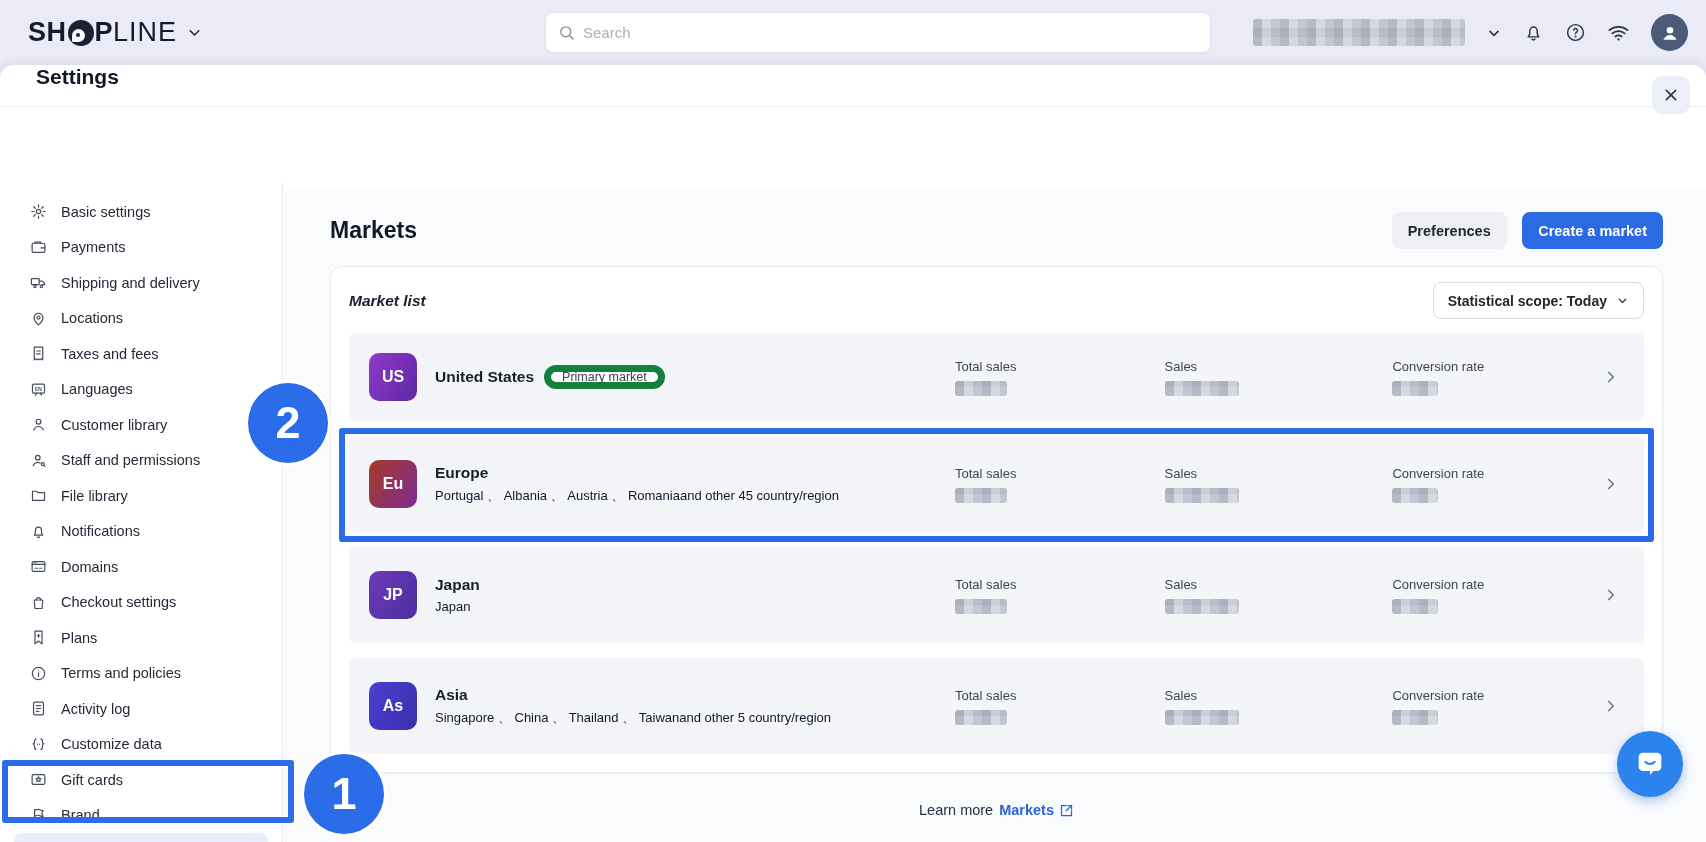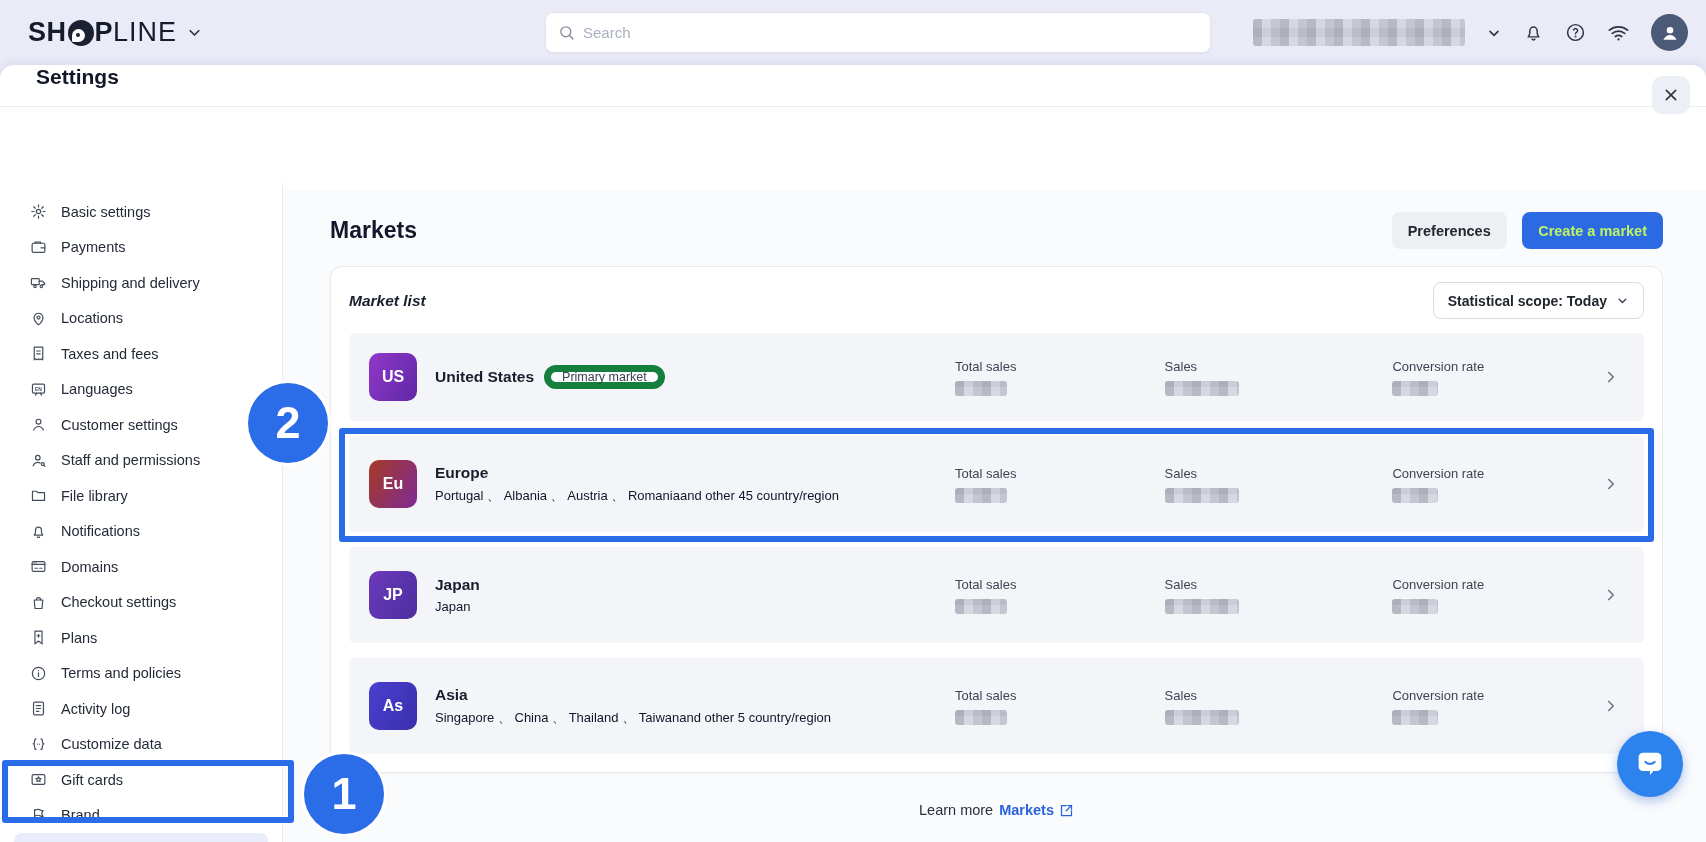--- a/index.html
+++ b/index.html
@@ -66,21 +66,21 @@
 
   
   .main { position:absolute; left:283px; top:125px; right:0; bottom:0;
     background:#fafbfd; overflow:hidden; }
   .main-inner { padding:22px 43px 0 47px; }
   .main-head { display:flex; align-items:center; justify-content:space-between; margin-bottom:17px; }
   .h1 { font-size:23px; font-weight:bold; color:#12182a; }
   .btn { height:37px; border:none; border-radius:8px; padding:0 16px;
     font-size:14.5px; font-weight:bold; font-family:inherit; cursor:pointer; }
   .btn-gray { background:#edeff3; color:#21262f; margin-right:11px; }
-  .btn-blue { background:#2c6ae3; color:#bef264; }
+  .btn-blue { background:#2c6ae3; color:#ffffff; }
 
   .card { background:#fff; border:1px solid #e9eaee; border-radius:12px;
     box-shadow:0 1px 3px rgba(22,30,60,.04); }
   .card-head { display:flex; align-items:center; justify-content:space-between;
     padding:15px 18px 14px 18px; }
   .card-title { font-size:15.5px; font-weight:bold; color:#181e2c;font-style:italic; }
   .scope-btn { display:flex; align-items:center; gap:9px; height:37px; padding:0 14px;
     background:#fff; border:1px solid #d8dbe3; border-radius:8px; cursor:pointer;
     font-size:14px; font-weight:bold; color:#21262f; font-family:inherit; }
 
@@ -235,21 +235,21 @@
           <path d="M9.5 17l-1.8 3M14.5 17l1.8 3"></path>
           <text x="7" y="13.6" font-size="7" stroke="none" fill="currentColor" font-weight="bold" font-family="inherit">EN</text>
         </svg>
         <span>Languages</span>
       </div>
       <div class="side-item">
         <svg class="s-ic" width="17" height="17" viewBox="0 0 24 24" fill="none" stroke="currentColor" stroke-width="1.7" stroke-linecap="round" stroke-linejoin="round">
           <circle cx="12" cy="8" r="3.4"></circle>
           <path d="M5.2 19.8c1.5-3.5 4-5 6.8-5s5.3 1.5 6.8 5"></path>
         </svg>
-        <span>Customer settings</span>
+        <span>Customer library</span>
       </div>
       <div class="side-item">
         <svg class="s-ic" width="17" height="17" viewBox="0 0 24 24" fill="none" stroke="currentColor" stroke-width="1.7" stroke-linecap="round" stroke-linejoin="round">
           <circle cx="11" cy="8" r="3.2"></circle>
           <path d="M4.5 19.5c1.4-3.3 3.8-4.8 6.5-4.8 1.2 0 2.3.3 3.3.9"></path>
           <circle cx="18" cy="17" r="2.1"></circle>
           <path d="M19.5 18.5l1.8 1.8"></path>
         </svg>
         <span>Staff and permissions</span>
       </div>

